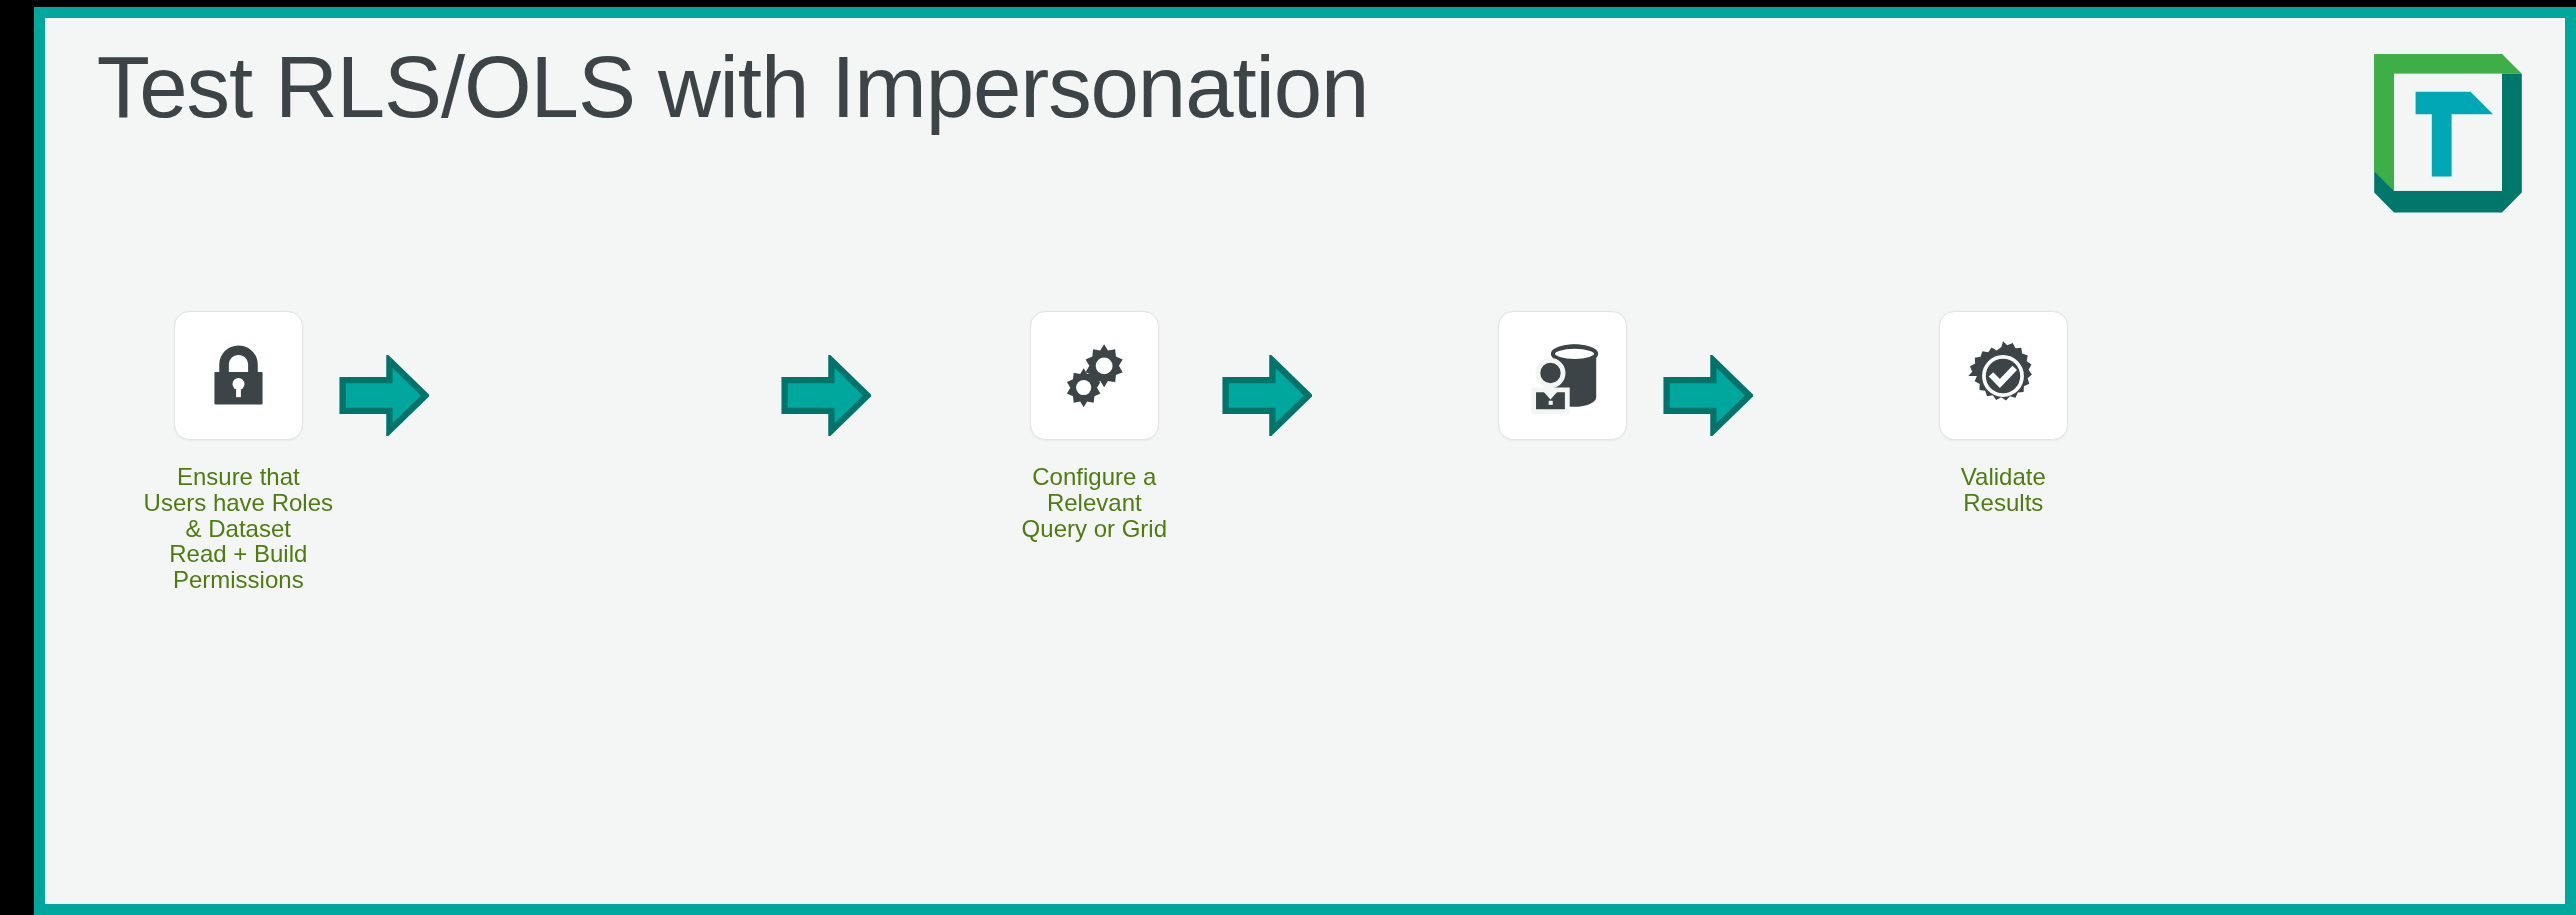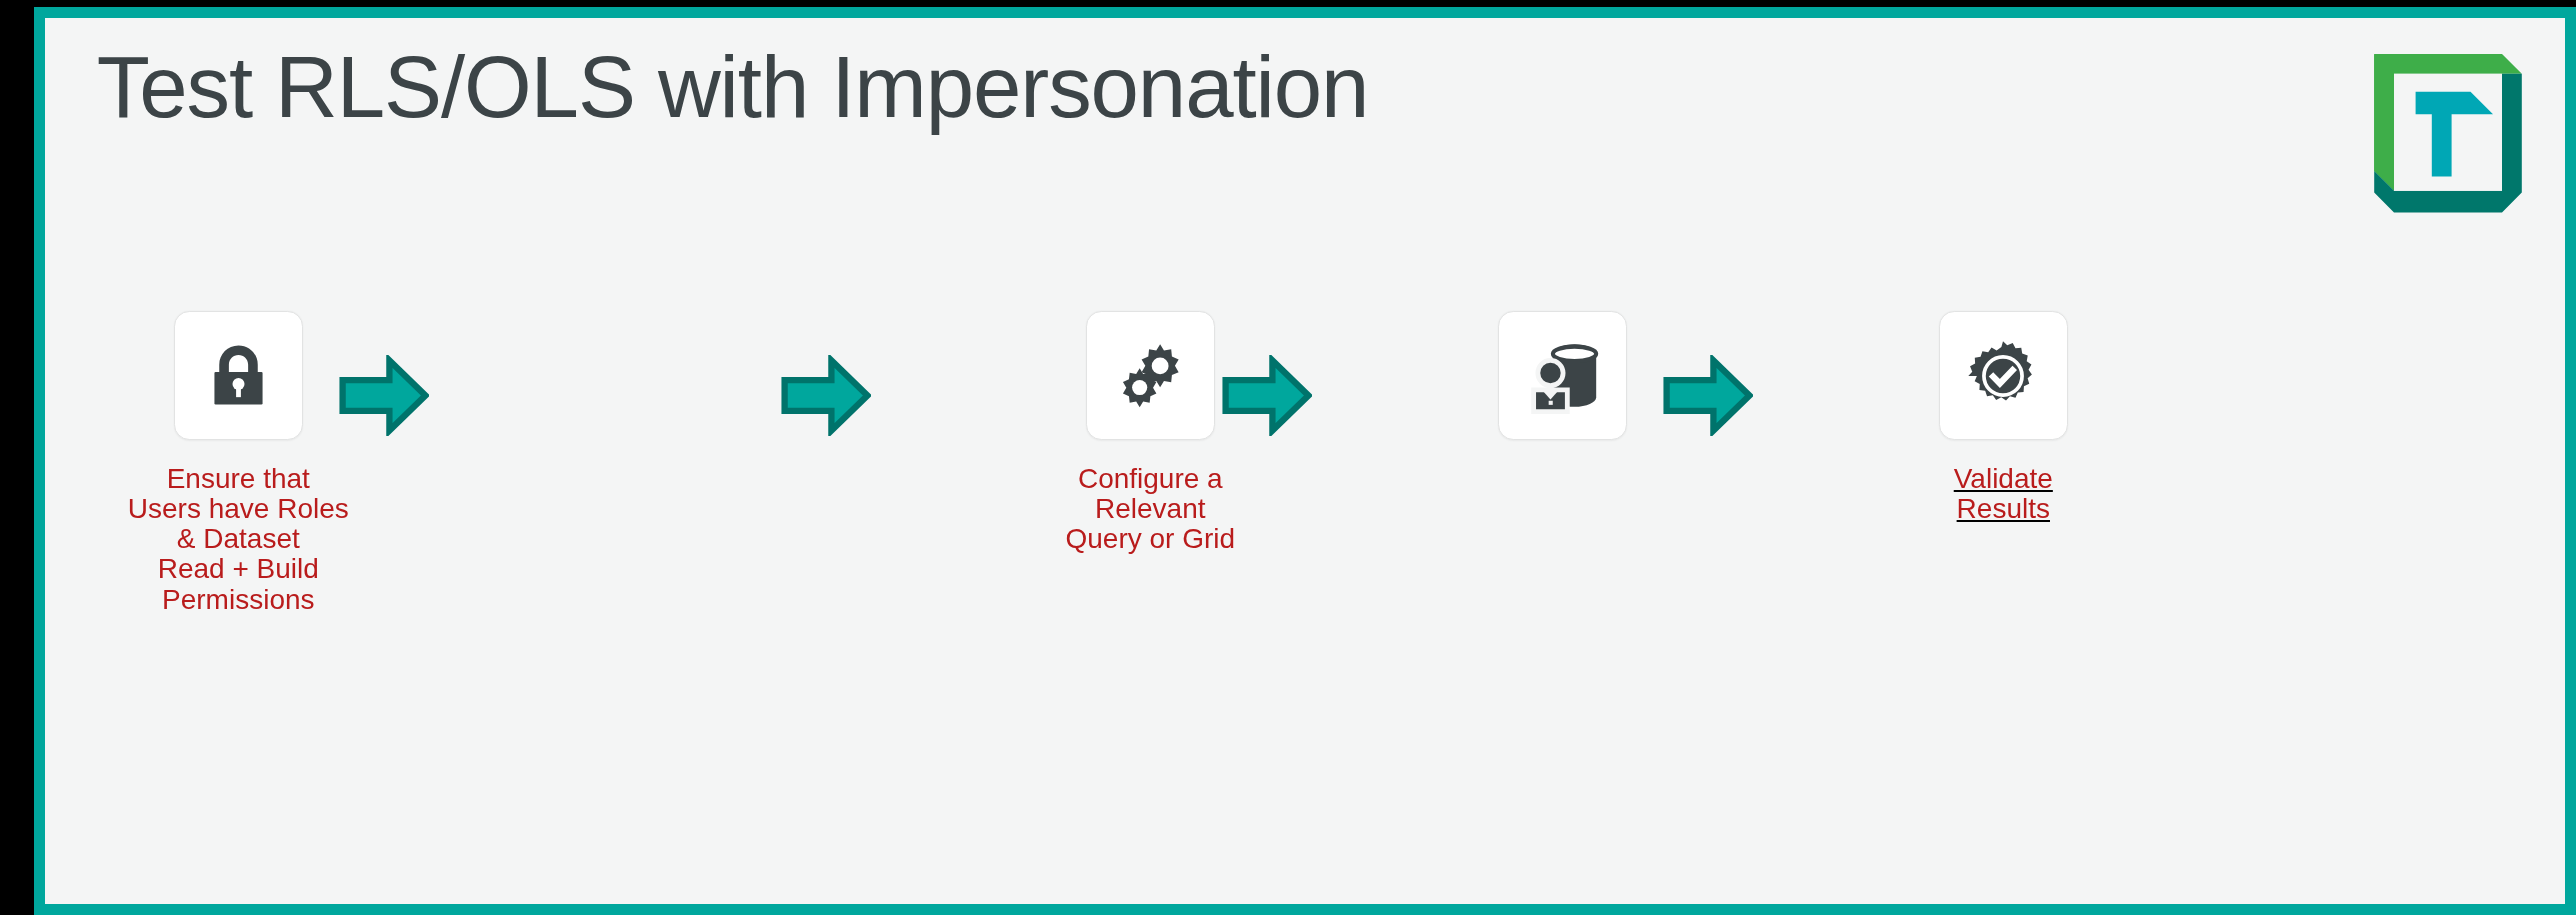--- a/index.html
+++ b/index.html
@@ -90,23 +90,23 @@
     box-shadow: 0 0.9px 1.8px rgba(0,0,0,0.05);
     display: flex;
     align-items: center;
     justify-content: center;
     box-sizing: border-box;
   }
   .card svg { display: block; }
 
   .step-label {
     margin-top: 23.4px;
-    font-size: 28px;
+    font-size: 24px;
     line-height: 1.08;
-    color: #b91c1c;
+    color: #4d7c0f;
     white-space: pre-line;
     font-weight: 400;
   }
 
   
   .arrow {
     position: absolute;
     top: 67px;
     width: 90px;
     height: 81px;
@@ -159,21 +159,21 @@
           </svg>
         </div>
 
 
         <div class="arrow" style="left:682px;">
           <svg width="90" height="81" viewBox="0 0 100 90">
             <polygon points="4,28 56,28 56,6 96,45 56,84 56,62 4,62" fill="#00A79D" stroke="#00736B" stroke-width="7" stroke-linejoin="miter"></polygon>
           </svg>
         </div>
 
-        <div class="step" style="left:912px;">
+        <div class="step" style="left:856px;">
           <div class="card">
             <svg width="77" height="77" viewBox="0 0 64 64">
               <g fill="#3C4447">
                 <path d="M40 6l3.2 5.2 6-1.1 0.6 6.1 5.6 2.4-3.1 5.3 3.1 5.3-5.6 2.4-0.6 6.1-6-1.1L40 41.8l-3.2-5.2-6 1.1-0.6-6.1-5.6-2.4 3.1-5.3-3.1-5.3 5.6-2.4 0.6-6.1 6 1.1z"></path>
                 <circle cx="40" cy="24" r="7" fill="#FFFFFF"></circle>
               </g>
               <g fill="#3C4447">
                 <path d="M23 26l2.9 4.7 5.4-1 0.6 5.5 5 2.2-2.8 4.8 2.8 4.8-5 2.2-0.6 5.5-5.4-1L23 58.4l-2.9-4.7-5.4 1-0.6-5.5-5-2.2 2.8-4.8-2.8-4.8 5-2.2 0.6-5.5 5.4 1z"></path>
                 <circle cx="23" cy="42" r="6.3" fill="#FFFFFF"></circle>
               </g>
@@ -204,21 +204,21 @@
             </svg>
           </div>
         </div>
 
         <div class="arrow" style="left:1564px;">
           <svg width="90" height="81" viewBox="0 0 100 90">
             <polygon points="4,28 56,28 56,6 96,45 56,84 56,62 4,62" fill="#00A79D" stroke="#00736B" stroke-width="7" stroke-linejoin="miter"></polygon>
           </svg>
         </div>
 
-        <div class="step" style="left:1765px;text-decoration:underline;">
+        <div class="step" style="left:1765px;">
           <div class="card">
             <svg width="74" height="74" viewBox="0 0 64 64">
               <path id="seal" fill="#3C4447" d="M32 2
                 l3.7 3.4 4.7-1.9 2.4 4.4 5-0.3 0.8 5 4.8 1.6-0.9 5 4.1 2.9-2.5 4.4 2.9 4.1-3.7 3.4 1.4 4.8-4.6 2-0.3 5-5 0.5-2 4.6-4.8-1.4-3.4 3.7-4.1-2.9-4.4 2.5-2.9-4.1-5 0.9-1.6-4.8-5-0.8 0.3-5-4.4-2.4 1.9-4.7L2 32l3.4-3.7-1.9-4.7 4.4-2.4-0.3-5 5-0.8 1.6-4.8 5 0.9 2.9-4.1 4.4 2.5 4.1-2.9z"></path>
               <circle cx="32" cy="32" r="16.5" fill="none" stroke="#FFFFFF" stroke-width="3.2"></circle>
               <path d="M23.5 32.5l5.8 6 11-11.5" fill="none" stroke="#FFFFFF" stroke-width="5.4" stroke-linecap="square" stroke-linejoin="miter"></path>
             </svg>
           </div>
           <div class="step-label">Validate
 Results</div>

